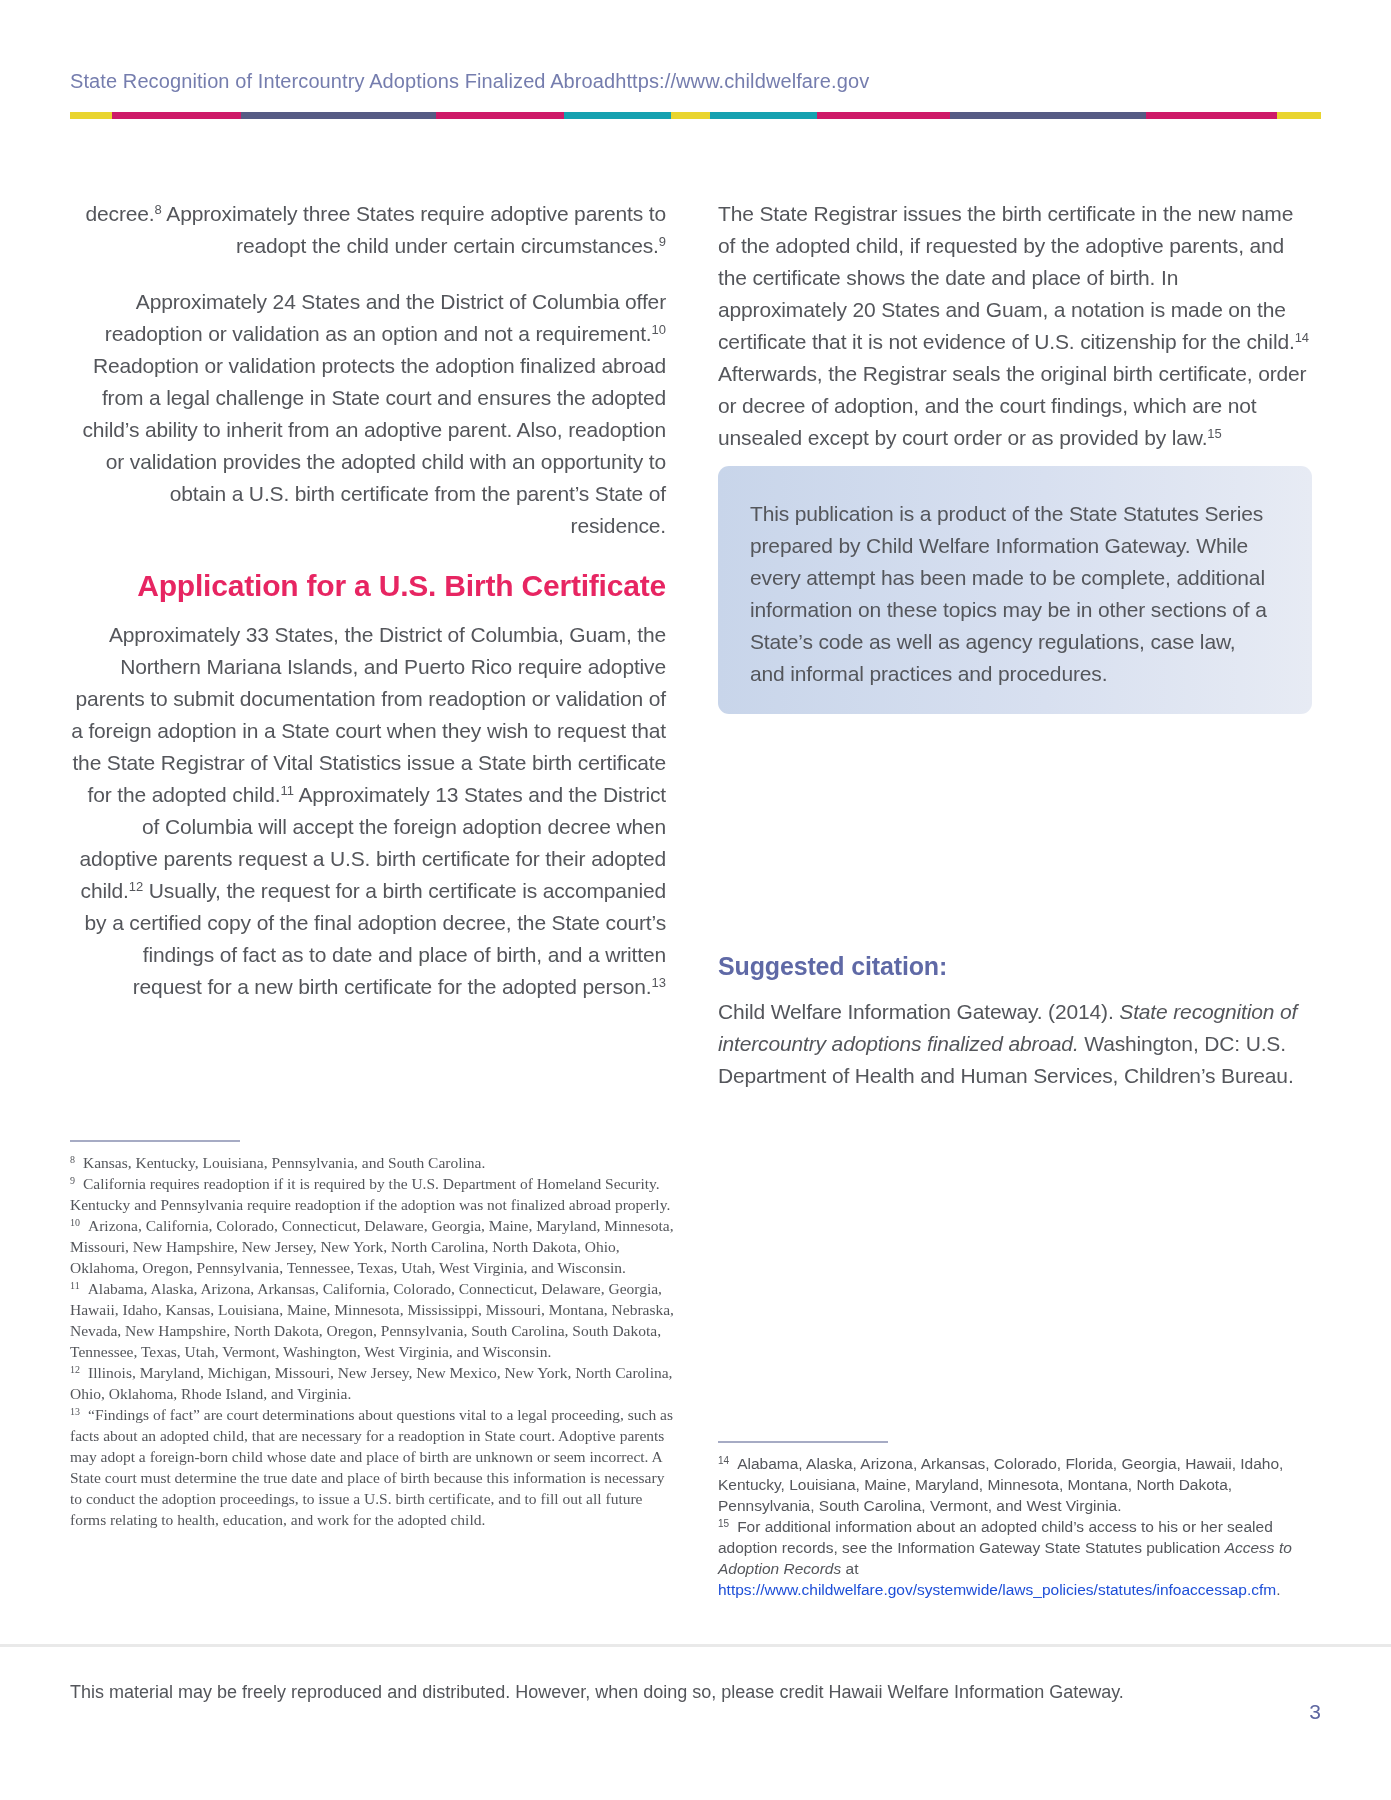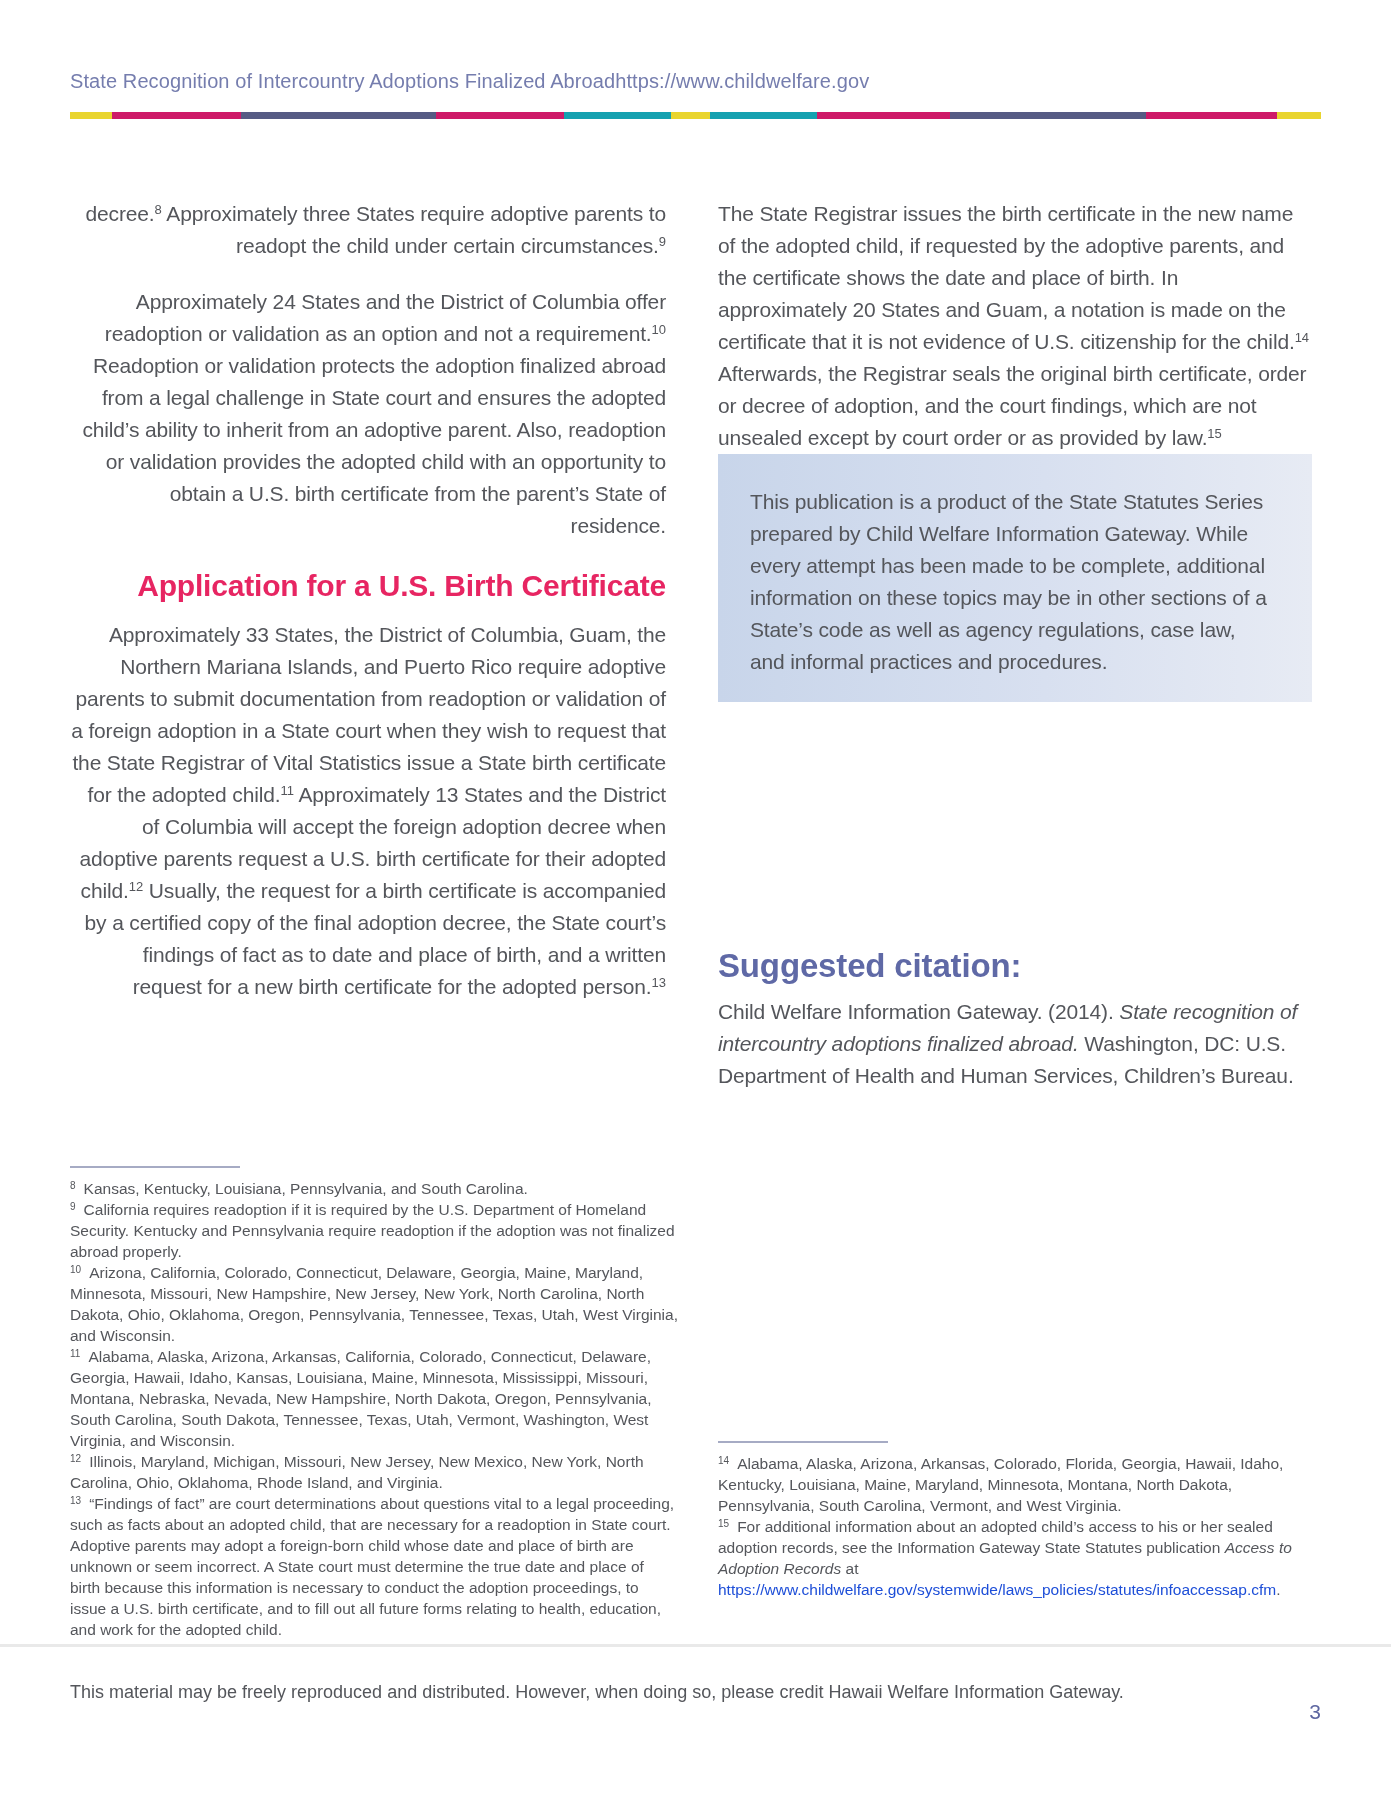--- a/index.html
+++ b/index.html
@@ -15,29 +15,29 @@
   .col{position:absolute;font-size:21px;line-height:32px;letter-spacing:-.15px;}
   .col-left{left:70px;top:198px;width:596px;text-align:right;}
   .col-right{left:718px;top:198px;width:594px;}
   .body-p{margin:0 0 24px 0;}
   .body-p:last-child{margin-bottom:0;}
   .section-heading{margin:26px 0 15px 0;font-size:30px;line-height:36px;font-weight:bold;color:#e72562;letter-spacing:-.2px;}
   .sup{font-size:13px;line-height:0;vertical-align:7px;letter-spacing:0;}
   .italic{font-style:italic;}
   a.link{color:#1d4ed8;text-decoration:none;}
   
-  .callout{margin-top:0;background:linear-gradient(90deg,#c8d5ea 0%,#d8e0f0 55%,#e7ebf4 100%);padding:32px 40px 24px 32px;box-sizing:border-box;}
+  .callout{margin-top:12px;background:linear-gradient(90deg,#c8d5ea 0%,#d8e0f0 55%,#e7ebf4 100%);padding:32px 40px 24px 32px;box-sizing:border-box;border-radius:11px;}
   .callout p{margin:0;}
   
   .citation-block{position:absolute;left:718px;top:950px;width:594px;font-size:21px;line-height:32px;letter-spacing:-.15px;}
-  .citation-heading{margin:0 0 14px 0;font-size:33px;line-height:32px;font-weight:bold;color:#5f69a6;}
+  .citation-heading{margin:0 0 14px 0;font-size:25px;line-height:32px;font-weight:bold;color:#5f69a6;}
   .citation-block p{margin:0;}
   
   .fnotes{position:absolute;width:608px;font-size:15.5px;line-height:21px;letter-spacing:0;}
-  .fnotes-left{left:70px;top:1166px;}
+  .fnotes-left{left:70px;top:1140px;font-family:Liberation Serif, serif;}
   .fnotes-right{left:718px;top:1441px;width:600px;}
   .fn-divider{width:170px;height:2px;background:#a6abc4;margin:0 0 10px 0;}
   .fn{margin:0;}
   .fn-num{font-size:10px;line-height:0;vertical-align:5px;margin-right:8px;}
   
   .footer-rule{position:absolute;left:0;top:1644px;width:100%;height:3px;background:#e9e9e9;}
   .footer-text{position:absolute;left:70px;top:1678px;width:1160px;font-size:18px;line-height:29px;}
   .footer-text p{margin:0;}
   .page-number{position:absolute;right:70px;top:1700px;font-size:21px;color:#5d66a0;}
 </style>

